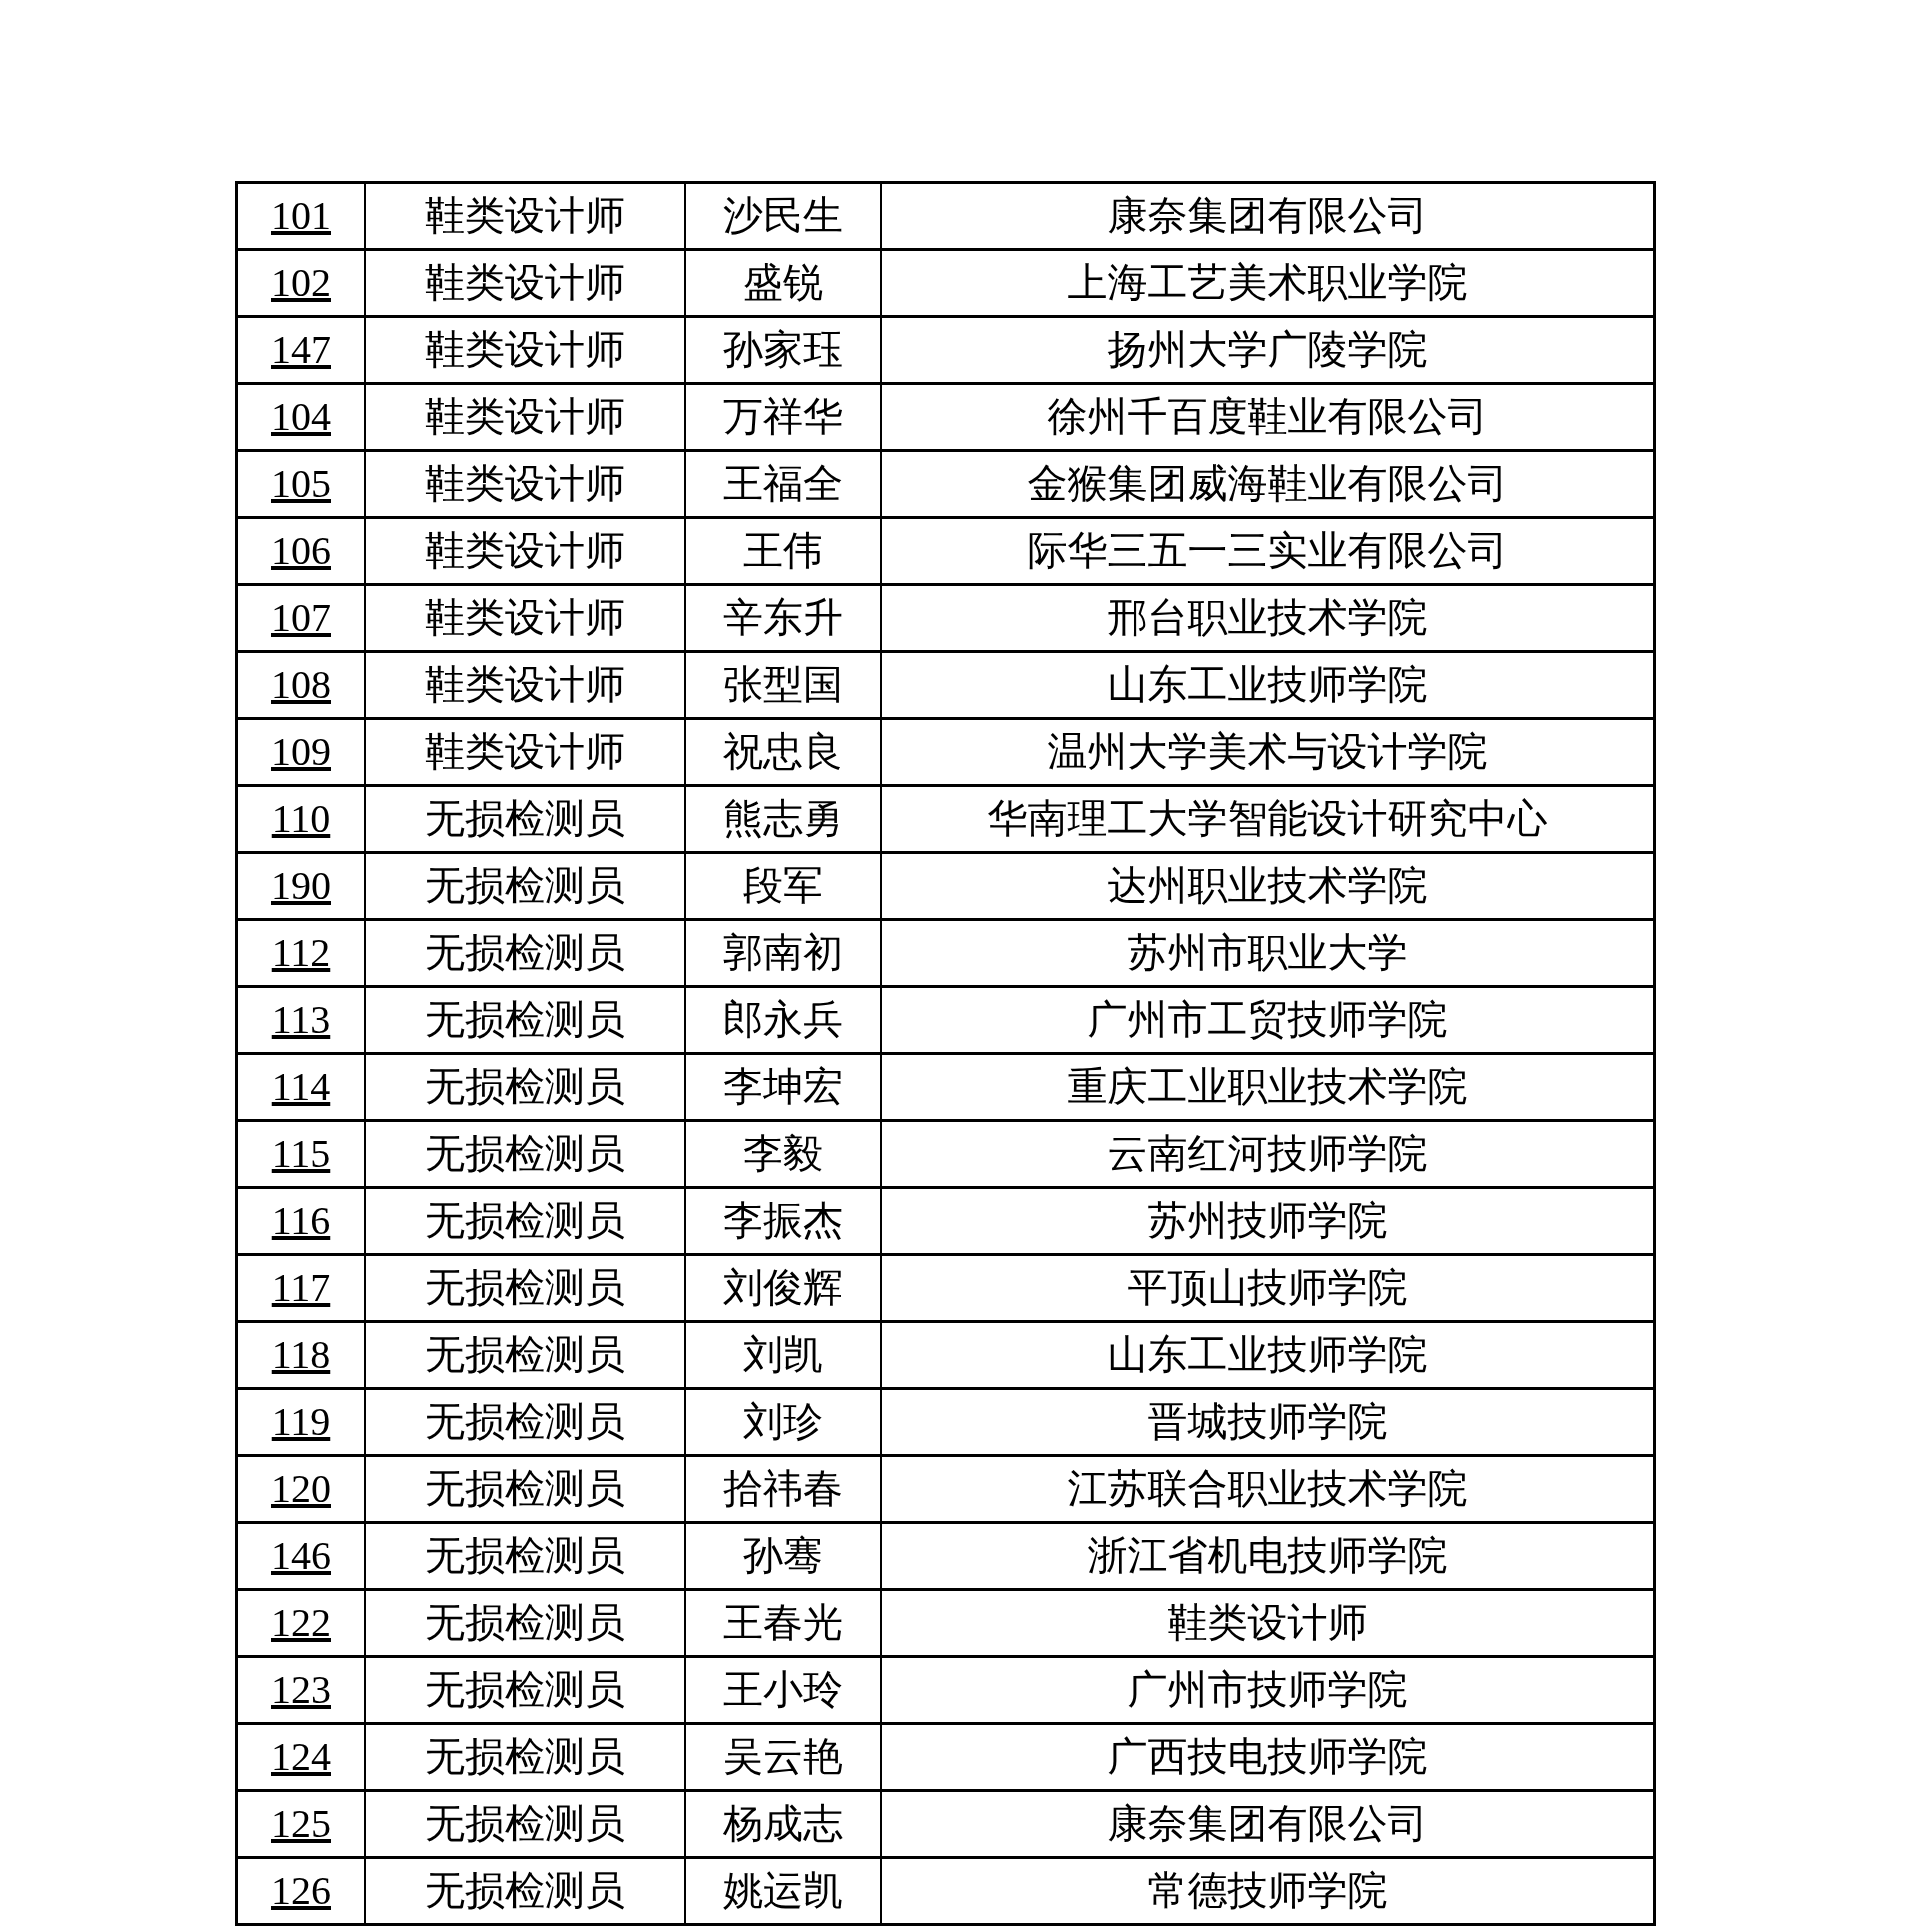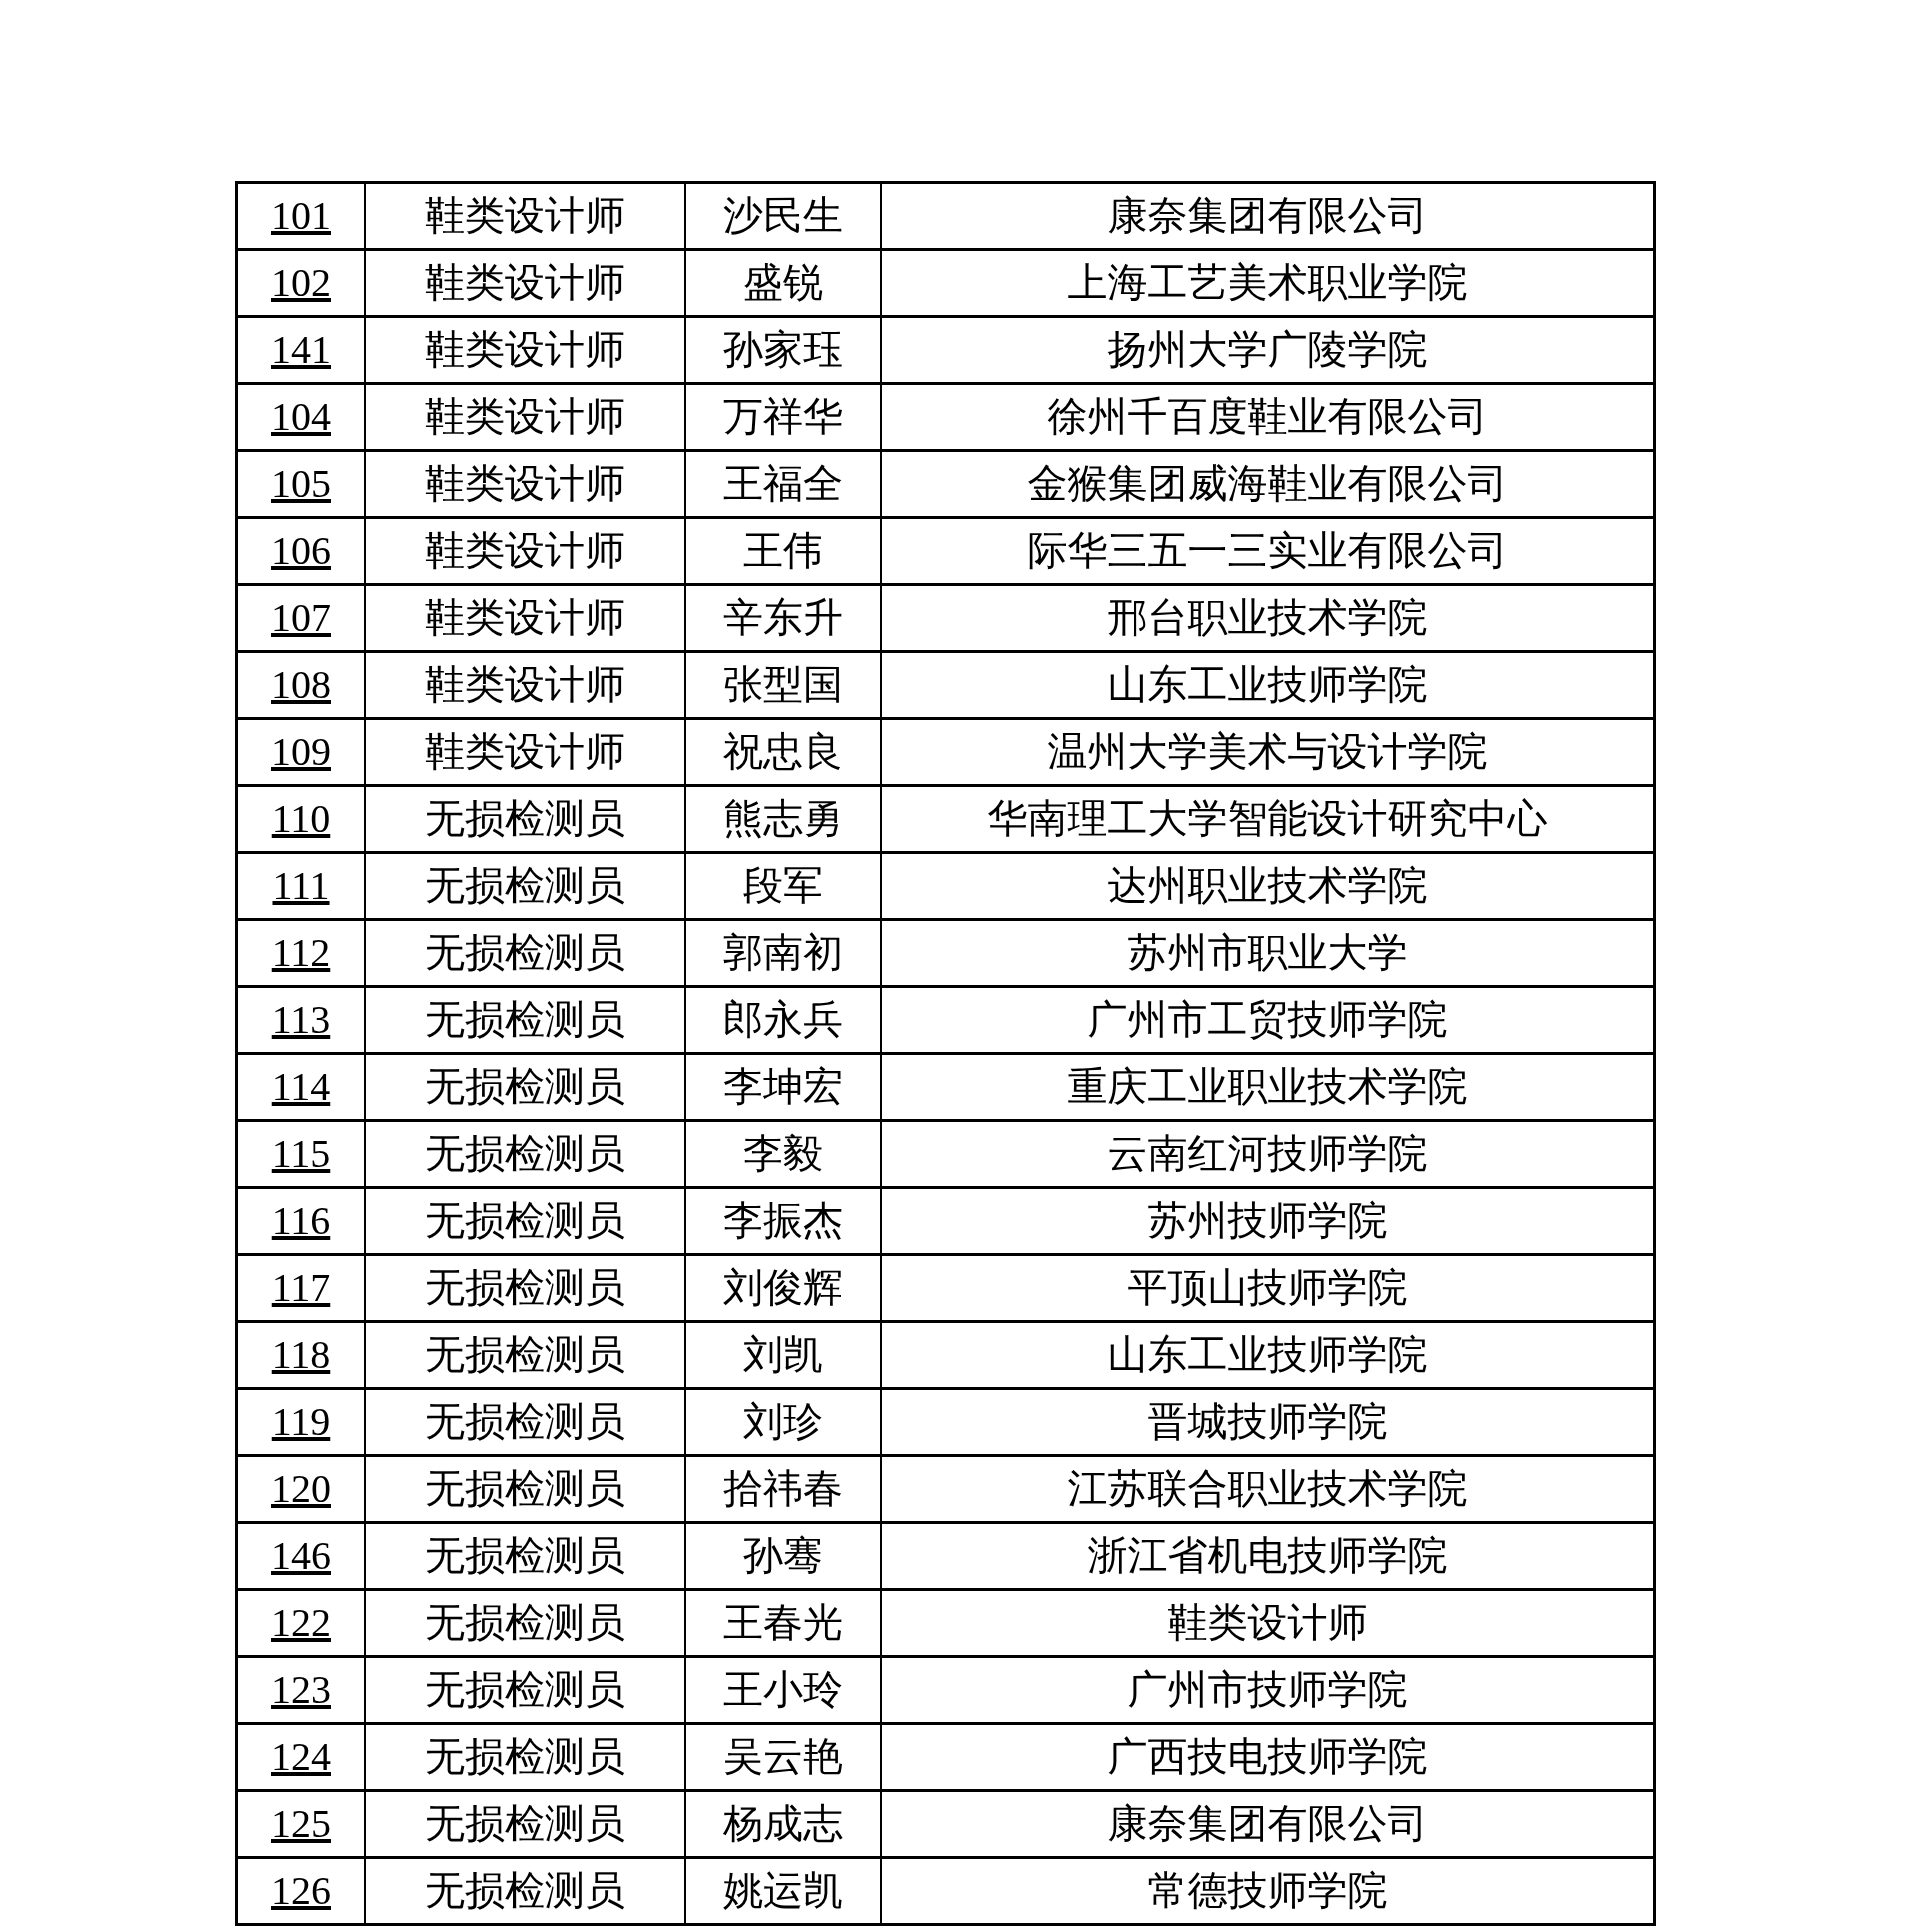--- a/index.html
+++ b/index.html
@@ -59,29 +59,29 @@
     text-decoration: underline;
   }
 </style>
 </head>
 <body>
 
 <div class="page">
   <div class="roster-table" id="roster-table">
       <div class="row"><div class="cell no">101</div><div class="cell occupation">鞋类设计师</div><div class="cell name">沙民生</div><div class="cell organization">康奈集团有限公司</div></div>
       <div class="row"><div class="cell no">102</div><div class="cell occupation">鞋类设计师</div><div class="cell name">盛锐</div><div class="cell organization">上海工艺美术职业学院</div></div>
-      <div class="row"><div class="cell no">141</div><div class="cell occupation">鞋类设计师</div><div class="cell name">孙家珏</div><div class="cell organization">扬州大学广陵学院</div></div>
+      <div class="row"><div class="cell no">147</div><div class="cell occupation">鞋类设计师</div><div class="cell name">孙家珏</div><div class="cell organization">扬州大学广陵学院</div></div>
       <div class="row"><div class="cell no">104</div><div class="cell occupation">鞋类设计师</div><div class="cell name">万祥华</div><div class="cell organization">徐州千百度鞋业有限公司</div></div>
       <div class="row"><div class="cell no">105</div><div class="cell occupation">鞋类设计师</div><div class="cell name">王福全</div><div class="cell organization">金猴集团威海鞋业有限公司</div></div>
       <div class="row"><div class="cell no">106</div><div class="cell occupation">鞋类设计师</div><div class="cell name">王伟</div><div class="cell organization">际华三五一三实业有限公司</div></div>
       <div class="row"><div class="cell no">107</div><div class="cell occupation">鞋类设计师</div><div class="cell name">辛东升</div><div class="cell organization">邢台职业技术学院</div></div>
       <div class="row"><div class="cell no">108</div><div class="cell occupation">鞋类设计师</div><div class="cell name">张型国</div><div class="cell organization">山东工业技师学院</div></div>
       <div class="row"><div class="cell no">109</div><div class="cell occupation">鞋类设计师</div><div class="cell name">祝忠良</div><div class="cell organization">温州大学美术与设计学院</div></div>
       <div class="row"><div class="cell no">110</div><div class="cell occupation">无损检测员</div><div class="cell name">熊志勇</div><div class="cell organization">华南理工大学智能设计研究中心</div></div>
-      <div class="row"><div class="cell no">111</div><div class="cell occupation">无损检测员</div><div class="cell name">段军</div><div class="cell organization">达州职业技术学院</div></div>
+      <div class="row"><div class="cell no">190</div><div class="cell occupation">无损检测员</div><div class="cell name">段军</div><div class="cell organization">达州职业技术学院</div></div>
       <div class="row"><div class="cell no">112</div><div class="cell occupation">无损检测员</div><div class="cell name">郭南初</div><div class="cell organization">苏州市职业大学</div></div>
       <div class="row"><div class="cell no">113</div><div class="cell occupation">无损检测员</div><div class="cell name">郎永兵</div><div class="cell organization">广州市工贸技师学院</div></div>
       <div class="row"><div class="cell no">114</div><div class="cell occupation">无损检测员</div><div class="cell name">李坤宏</div><div class="cell organization">重庆工业职业技术学院</div></div>
       <div class="row"><div class="cell no">115</div><div class="cell occupation">无损检测员</div><div class="cell name">李毅</div><div class="cell organization">云南红河技师学院</div></div>
       <div class="row"><div class="cell no">116</div><div class="cell occupation">无损检测员</div><div class="cell name">李振杰</div><div class="cell organization">苏州技师学院</div></div>
       <div class="row"><div class="cell no">117</div><div class="cell occupation">无损检测员</div><div class="cell name">刘俊辉</div><div class="cell organization">平顶山技师学院</div></div>
       <div class="row"><div class="cell no">118</div><div class="cell occupation">无损检测员</div><div class="cell name">刘凯</div><div class="cell organization">山东工业技师学院</div></div>
       <div class="row"><div class="cell no">119</div><div class="cell occupation">无损检测员</div><div class="cell name">刘珍</div><div class="cell organization">晋城技师学院</div></div>
       <div class="row"><div class="cell no">120</div><div class="cell occupation">无损检测员</div><div class="cell name">拾祎春</div><div class="cell organization">江苏联合职业技术学院</div></div>
       <div class="row"><div class="cell no">146</div><div class="cell occupation">无损检测员</div><div class="cell name">孙骞</div><div class="cell organization">浙江省机电技师学院</div></div>

